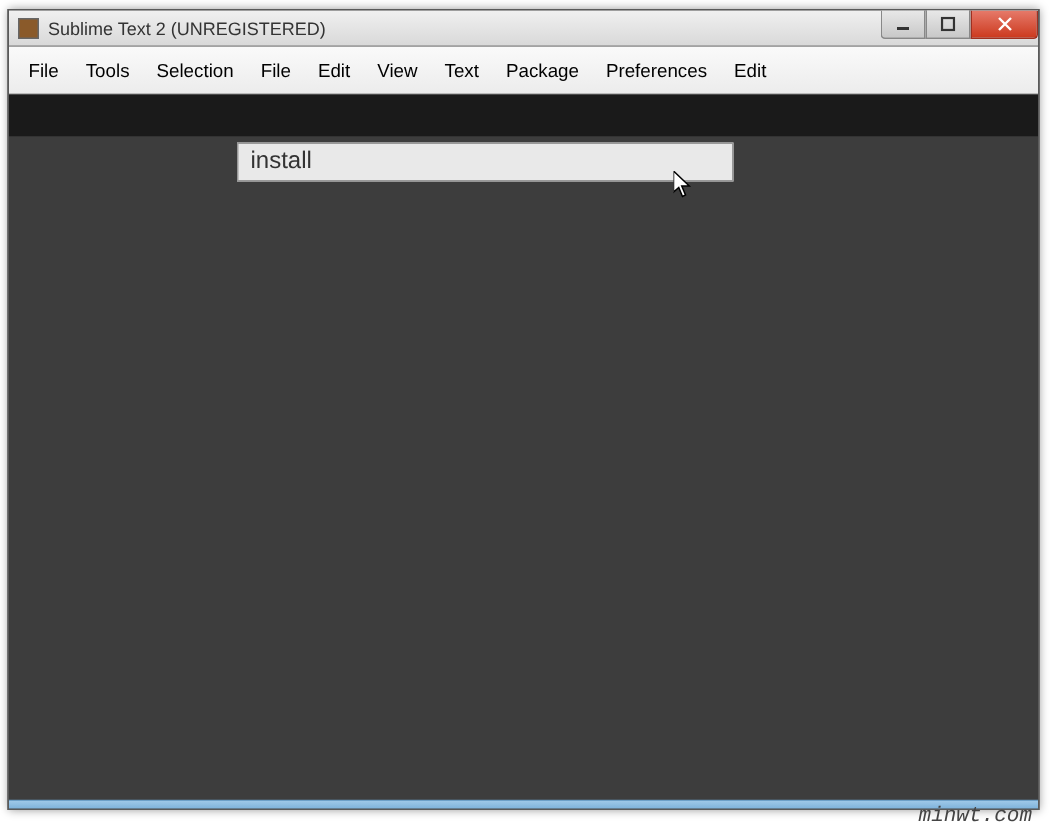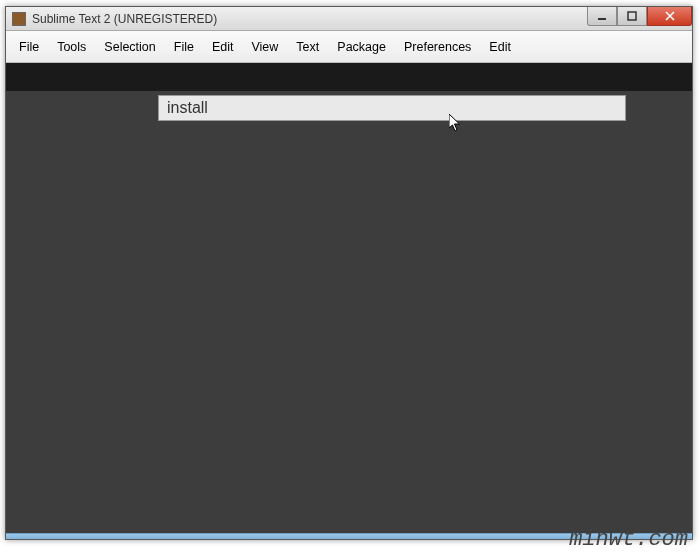--- a/index.html
+++ b/index.html
@@ -73,21 +73,21 @@
 
 .content {
   flex: 1;
   background: #3d3d3d;
   position: relative;
 }
 
 .command-palette {
   position: absolute;
   left: 152px; top: 4px;
-  width: 468px;
+  width: 331px;
 }
 .palette-input {
   width: 100%;
   height: 26px;
   background: #e9e9e9;
   border: 1px solid #999;
   padding: 2px 8px;
   font-size: 16px;
   color: #333;
   outline: none;
@@ -113,21 +113,21 @@
   height: 6px;
   background: linear-gradient(to bottom, #9ec8e8, #7fb3db);
   border-top: 1px solid #6da0c8;
 }
 
 .watermark {
   position: absolute;
   right: 12px; bottom: 6px;
   font-family: "Courier New", monospace;
   font-style: italic;
-  font-size: 22px;
+  font-size: 14px;
   color: #444;
 }
 </style>
 </head>
 <body>
 
 <div class="window">
 
   <div class="titlebar">
     <div class="titlebar-icon"></div>

